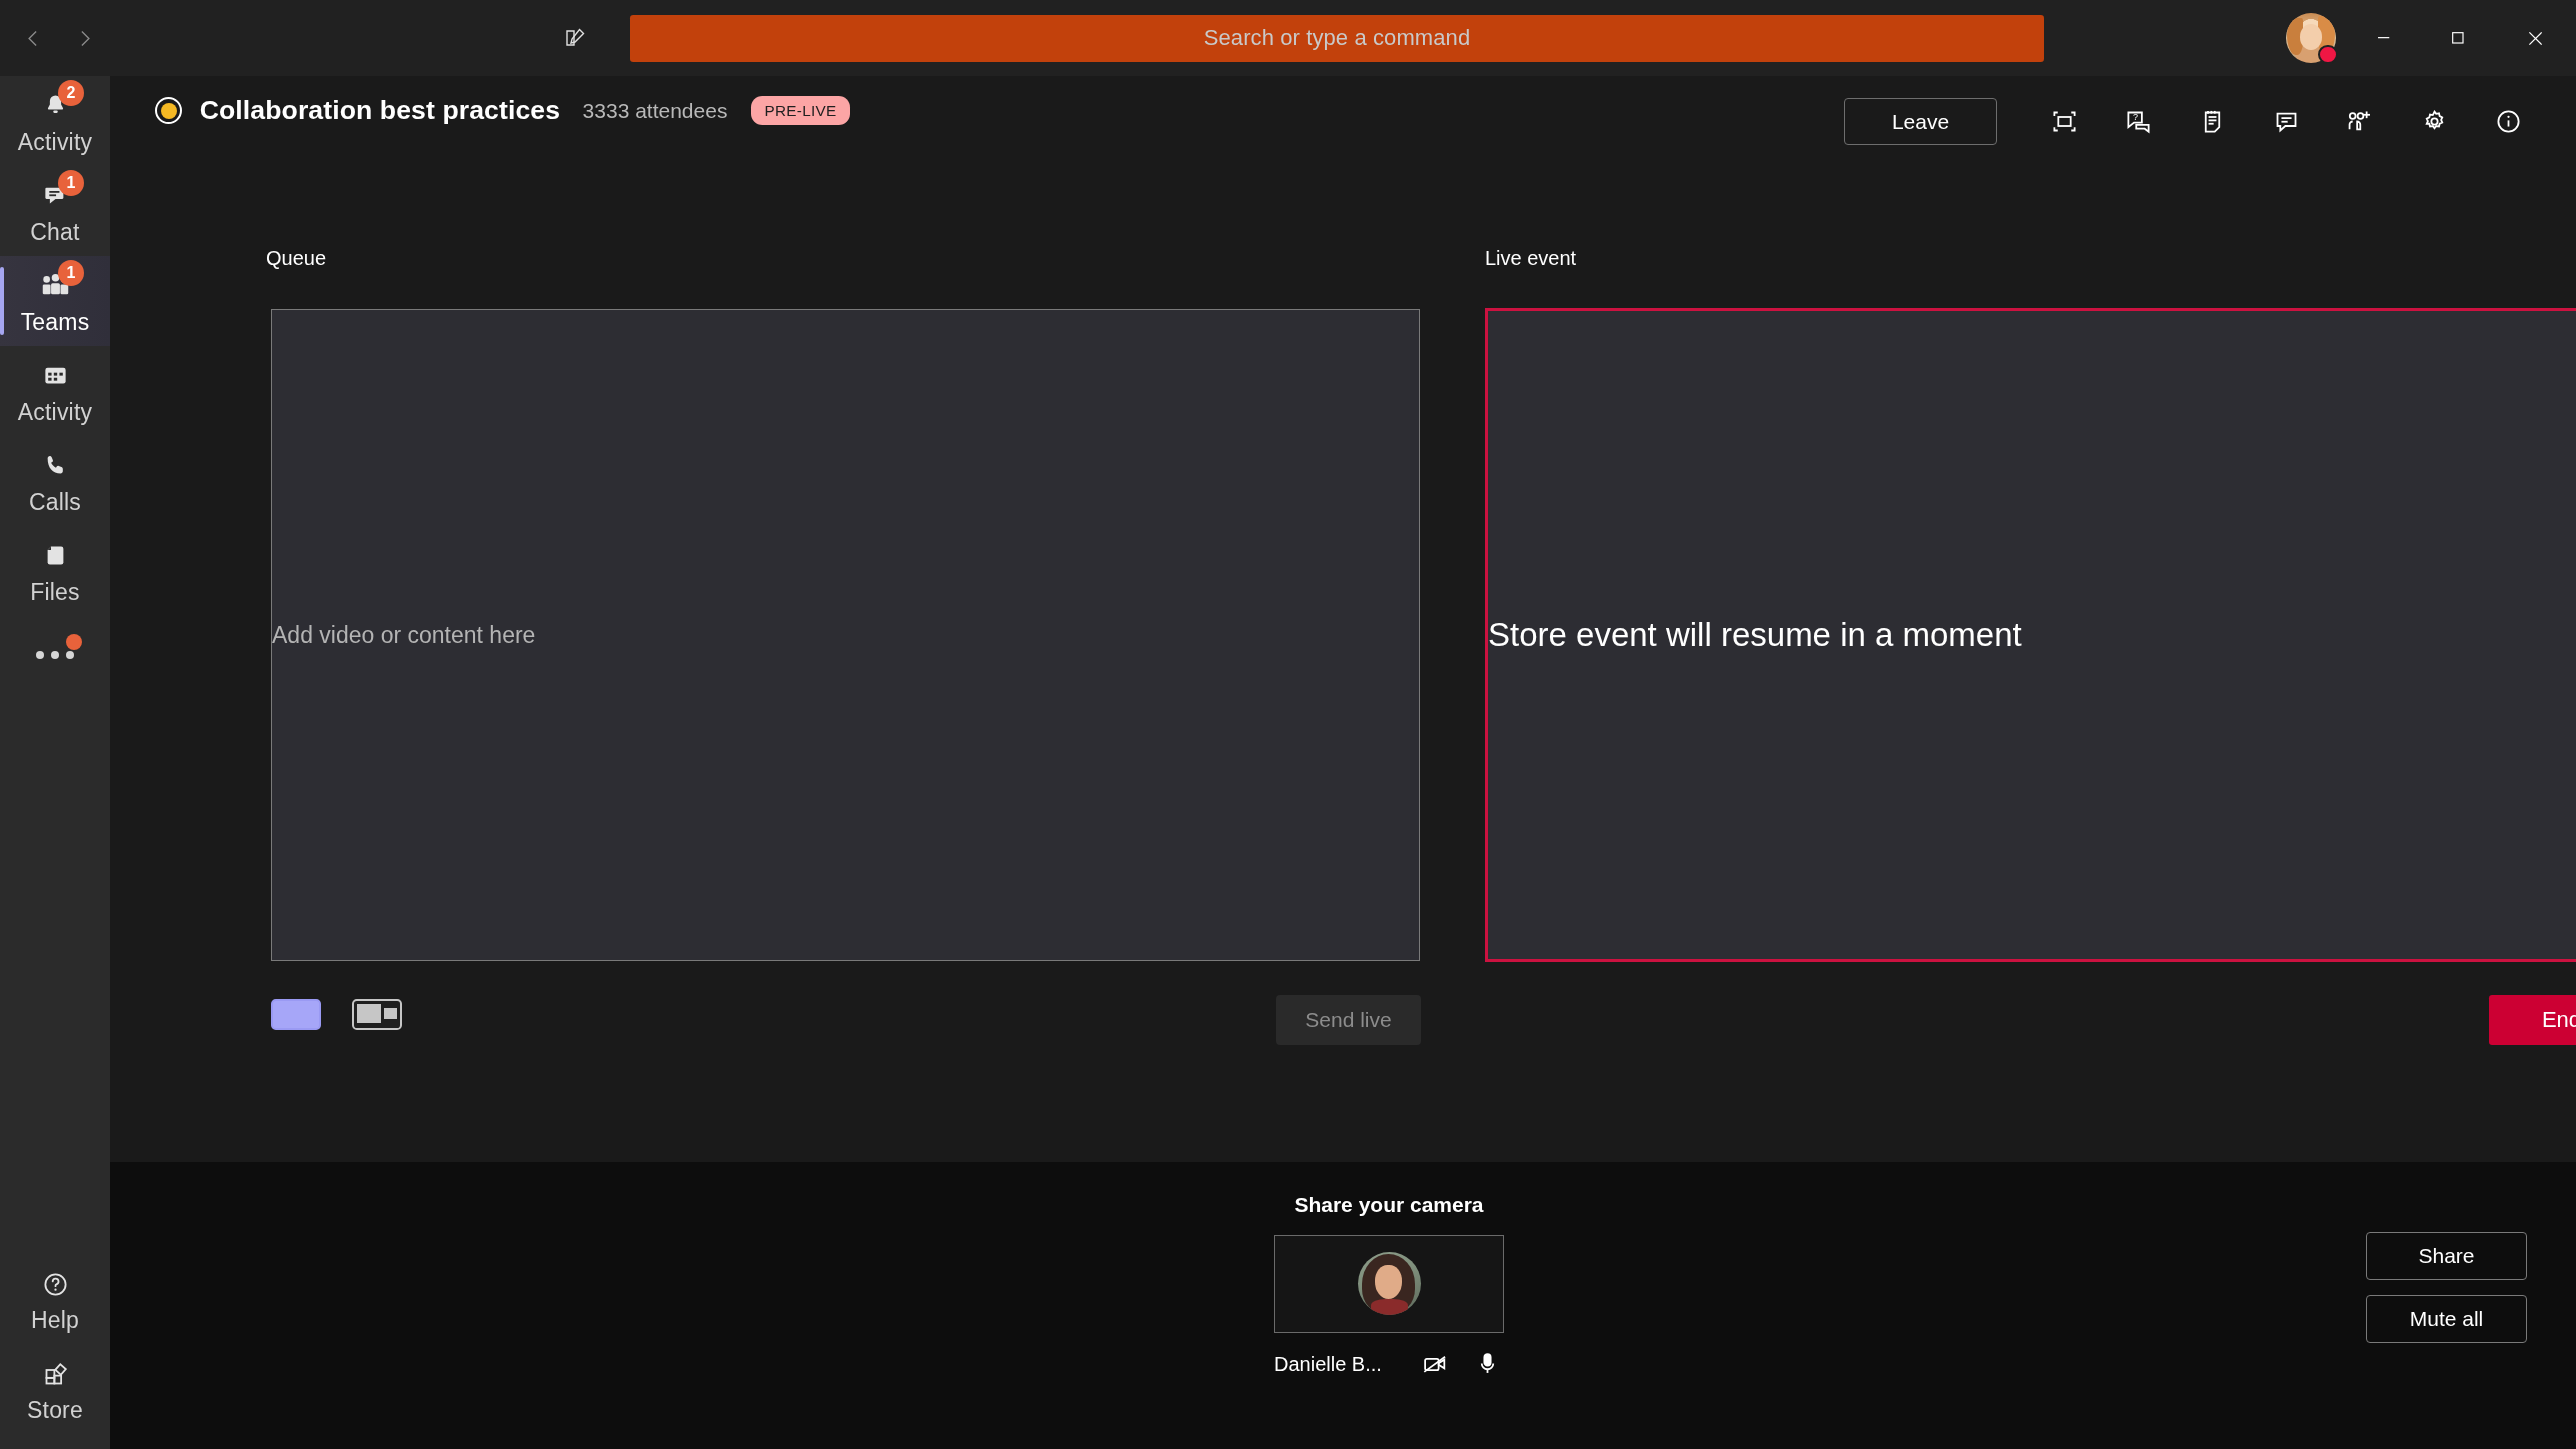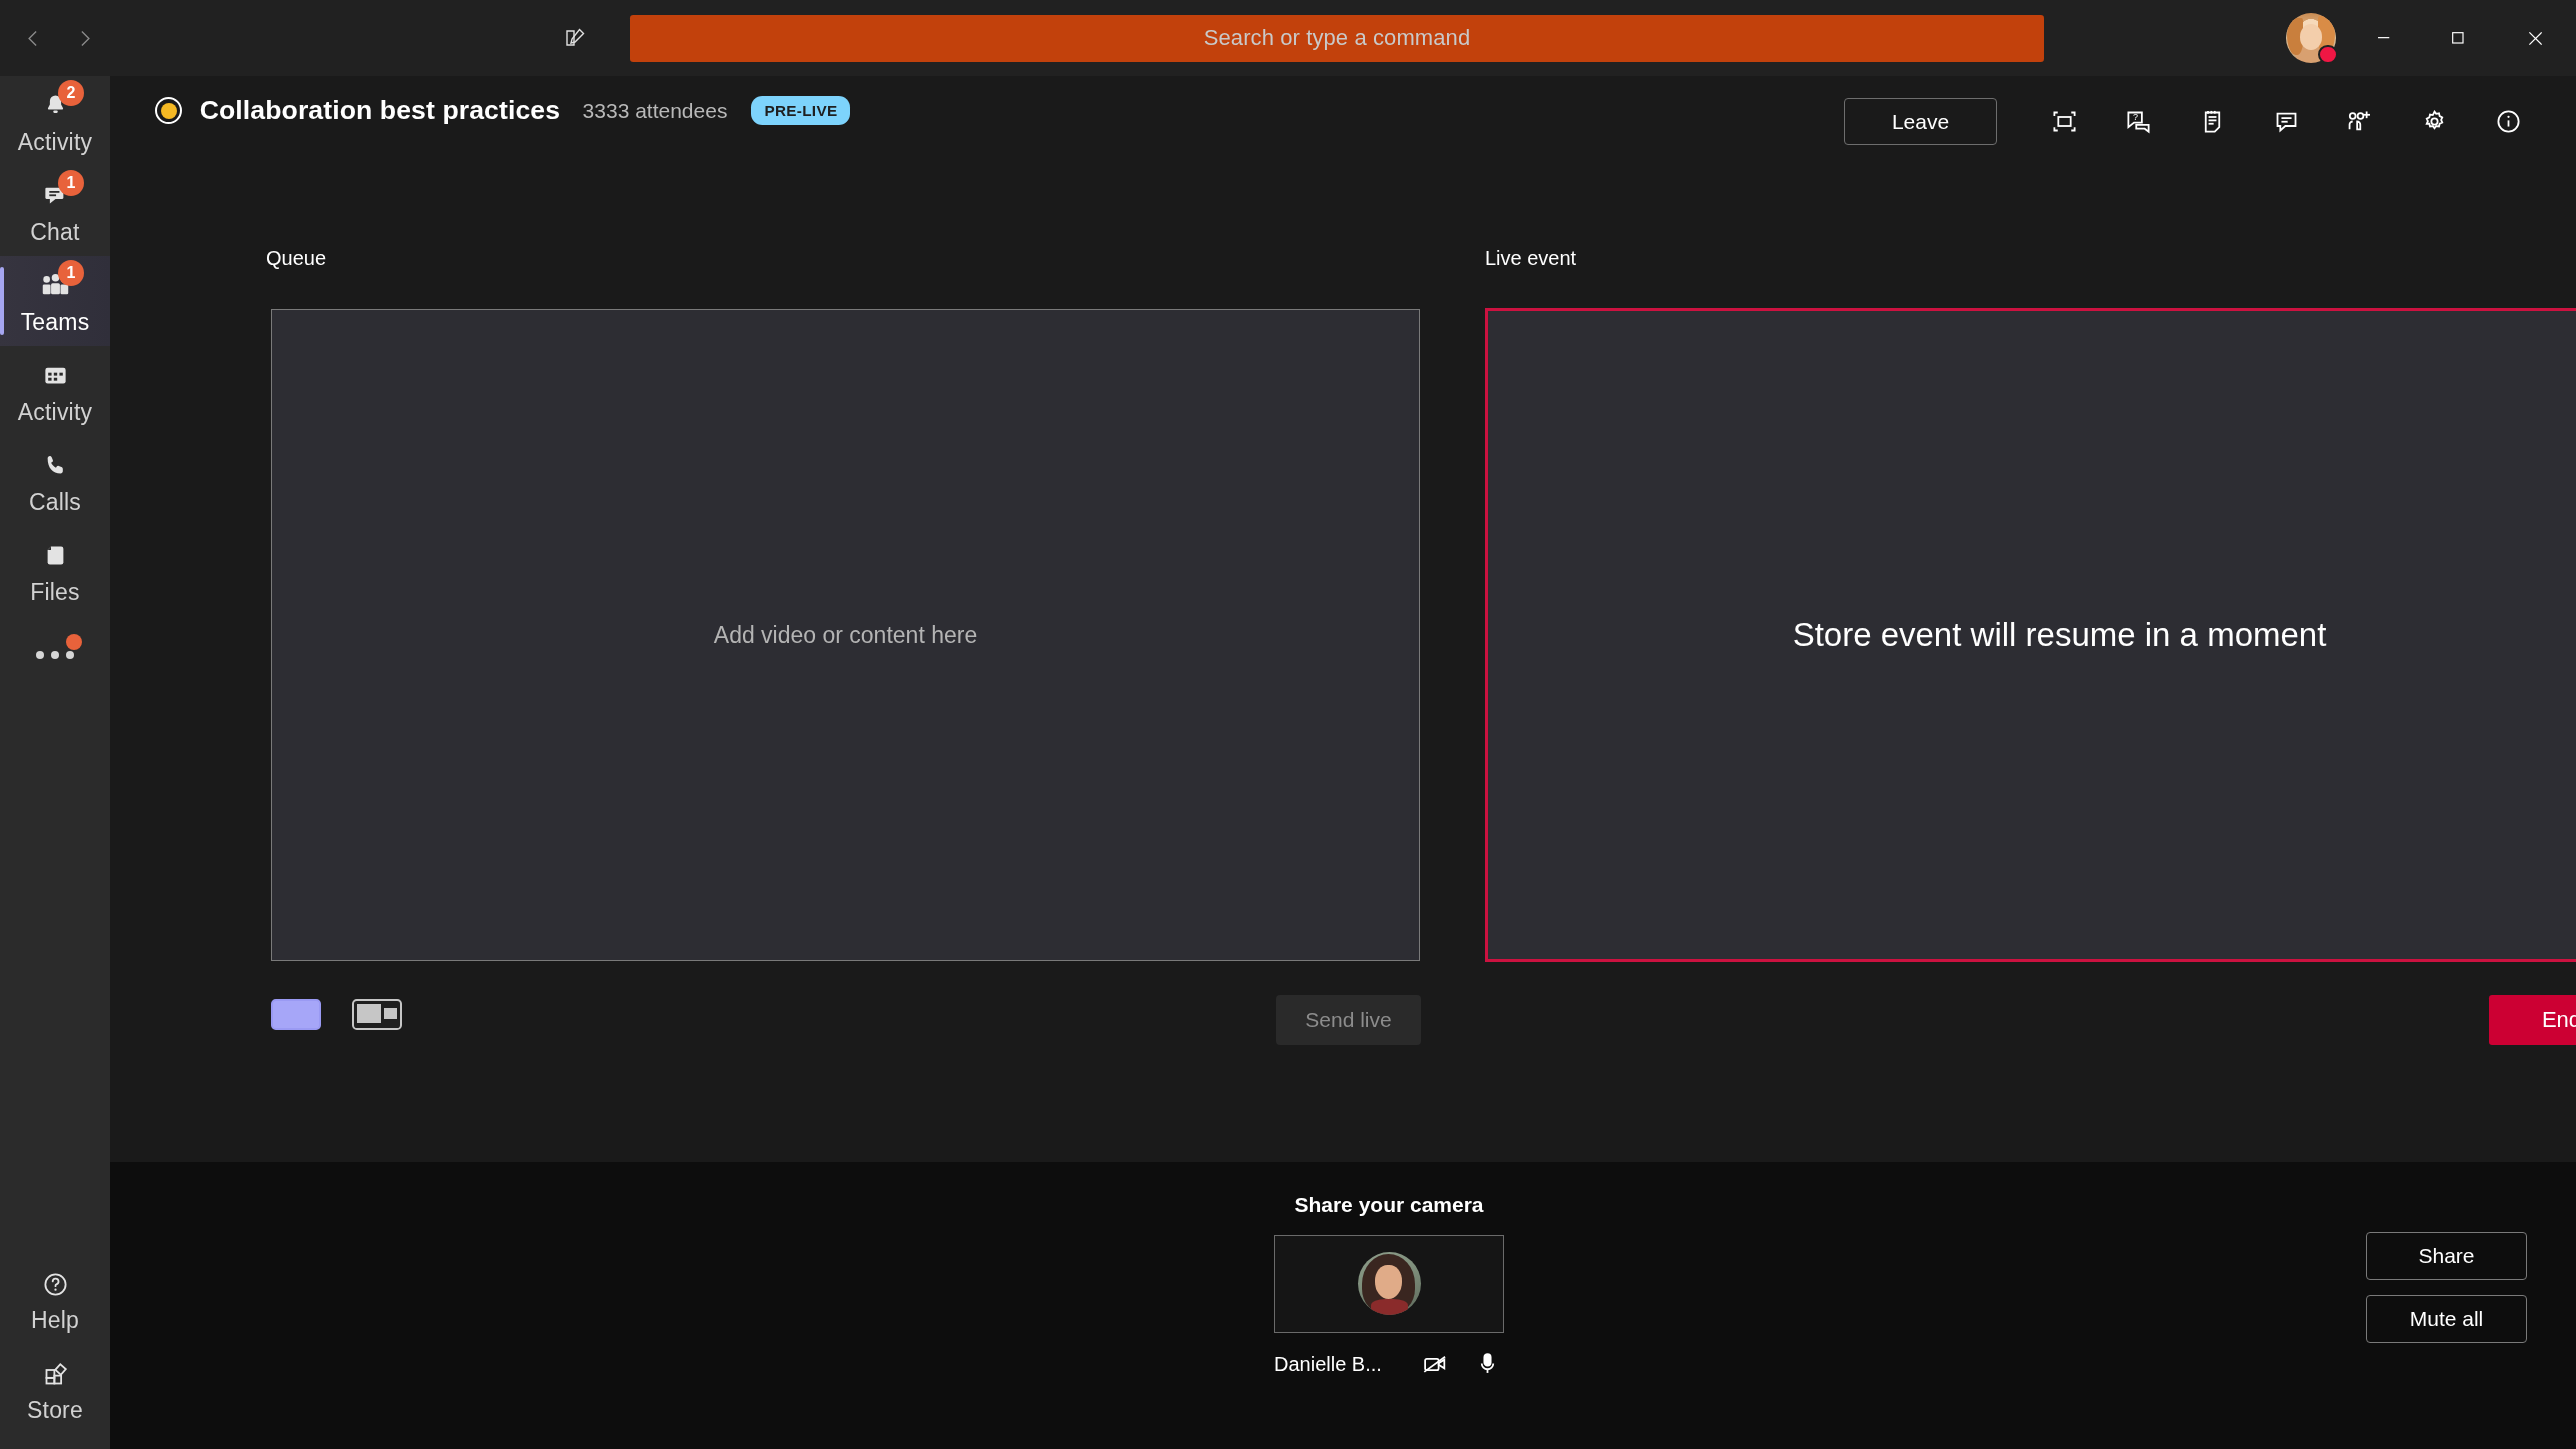--- a/index.html
+++ b/index.html
@@ -120,22 +120,22 @@
   }
   .evt-dot{
     width:27px;height:27px;border-radius:50%;
     border:2.4px solid #ffffff;
     display:flex;align-items:center;justify-content:center;
   }
   .evt-dot i{ width:16px;height:16px;border-radius:50%;background:#f5b924;display:block; }
   .evt-title{ font-size:26.6px; font-weight:bold; color:#ffffff; letter-spacing:0.1px; }
   .evt-attendees{ font-size:21px; color:#b8b8b8; margin-left:4.8px; }
   .evt-badge{
-    background:#7dd3fc; color:#1f1f1f;
-    font-size:15.3px; font-weight:bold; letter-spacing:0.3px;
+    background:#fca5a5; color:#1f1f1f;
+    font-size:15.3px; font-weight:normal; letter-spacing:0.3px;
     padding:5.6px 13px; border-radius:11.3px;
     margin-left:6.4px;
   }
 
   .evt-actions{
     position:absolute; right:35px; top:19.3px;
     display:flex; align-items:center; gap:8px;
   }
   .leave-btn{
     width:153px;height:47px;
@@ -153,21 +153,21 @@
 
   .panel-label{
     position:absolute; font-size:20px; color:#ffffff;
   }
   .q-label{ left:156px; top:171px; }
   .l-label{ left:1375px; top:171px; }
 
   .stage{
     position:absolute;
     background:#2d2d33;
-    display:flex;align-items:center;justify-content:center;
+    display:flex;align-items:center;
   }
   .stage-queue{
     left:161px; top:233px; width:1149px; height:652px;
     border:1.6px solid #7a7a7a;
   }
   .stage-queue .ph{ font-size:23px; color:#b4b4b4; }
   .stage-live{
     left:1375px; top:232px; width:1149px; height:654px;
     border:3.2px solid #cc1240;
   }

